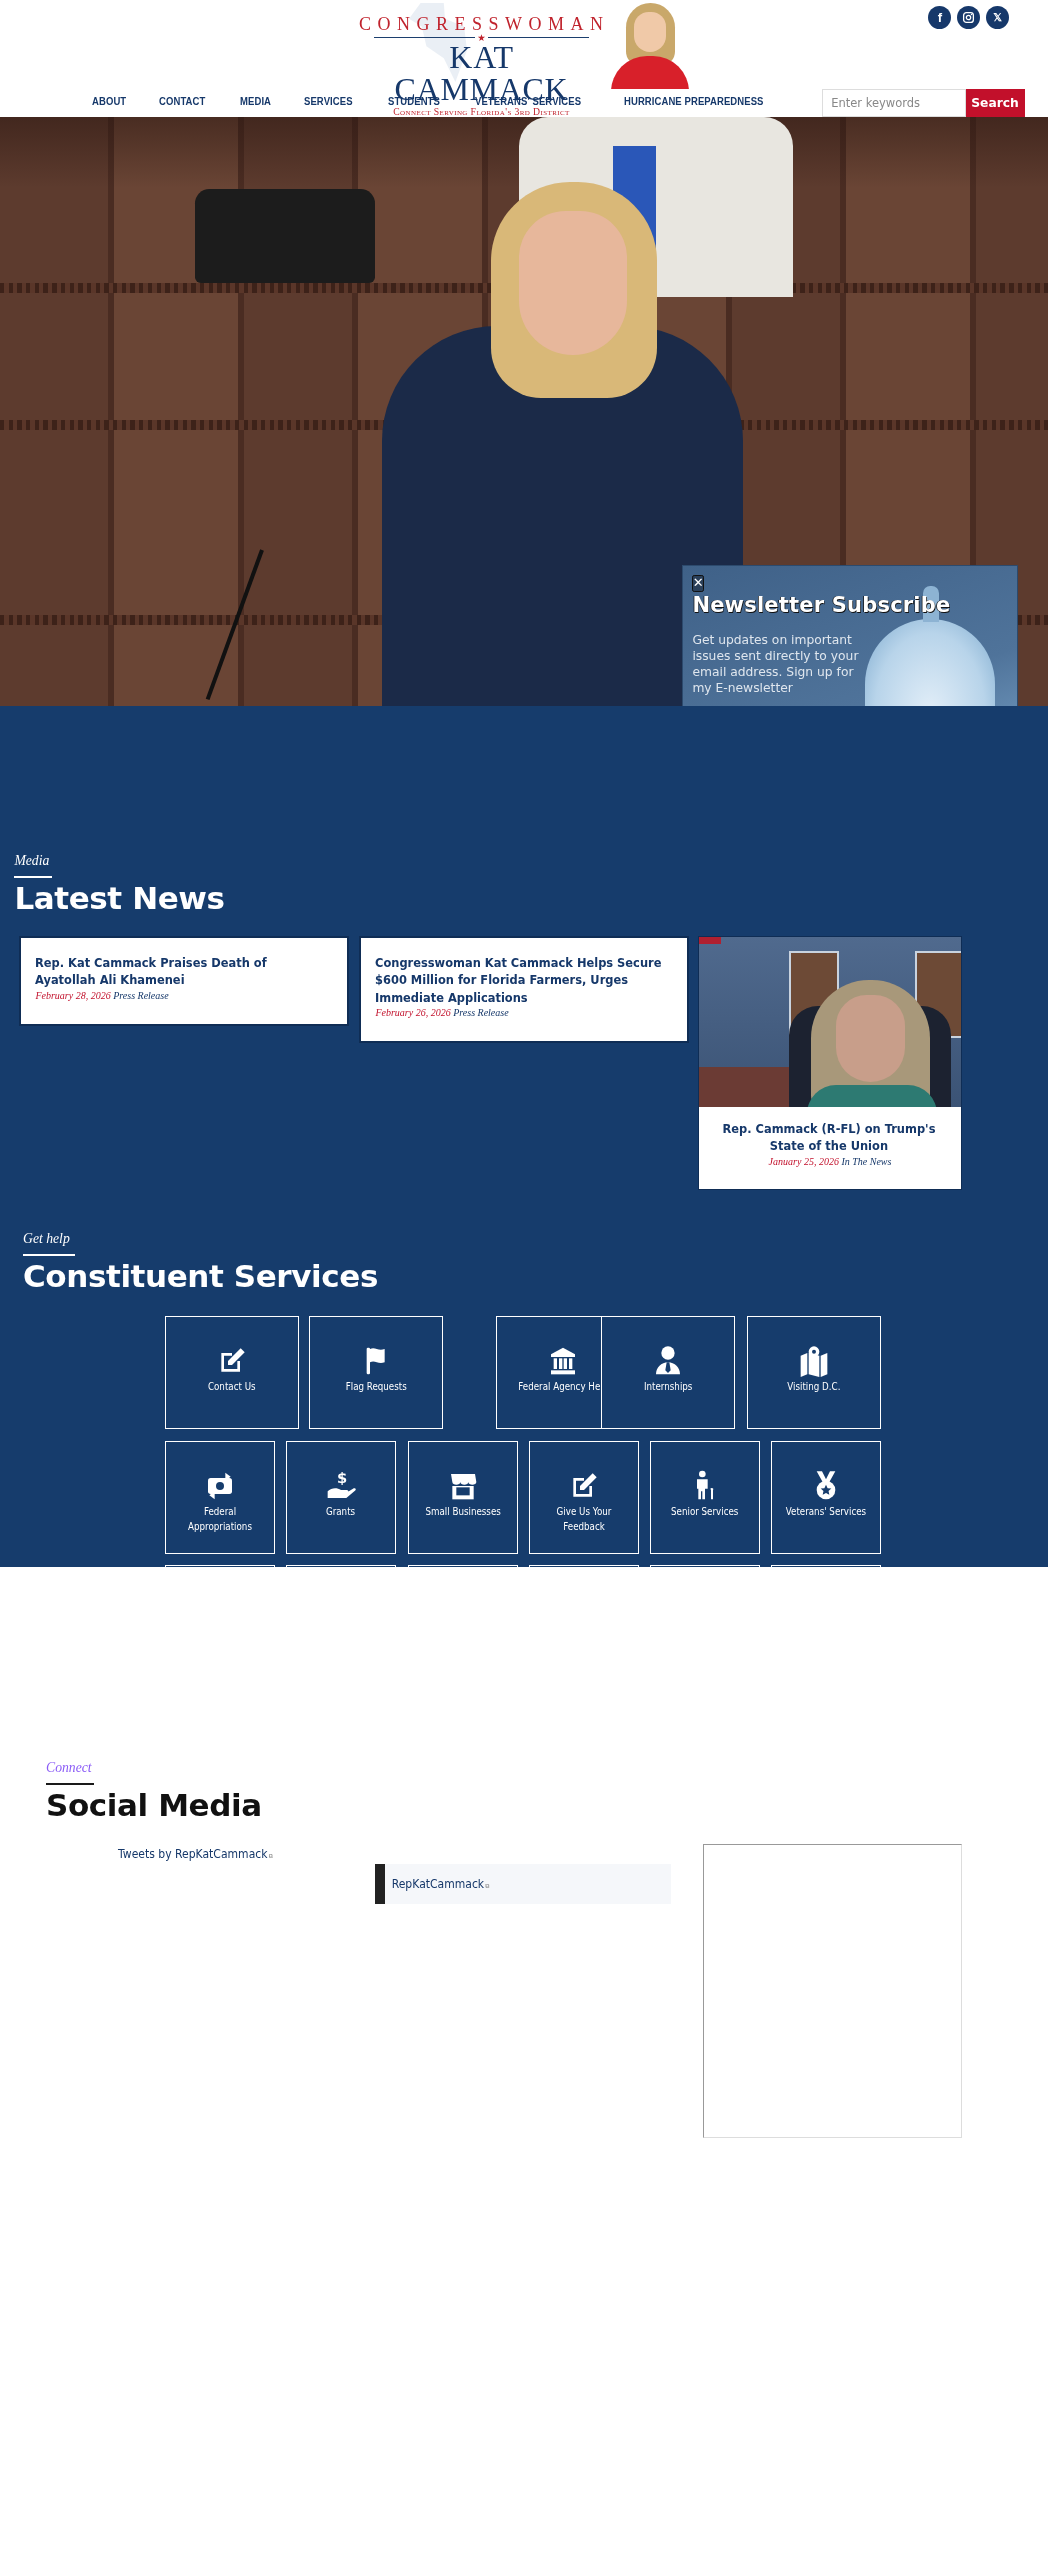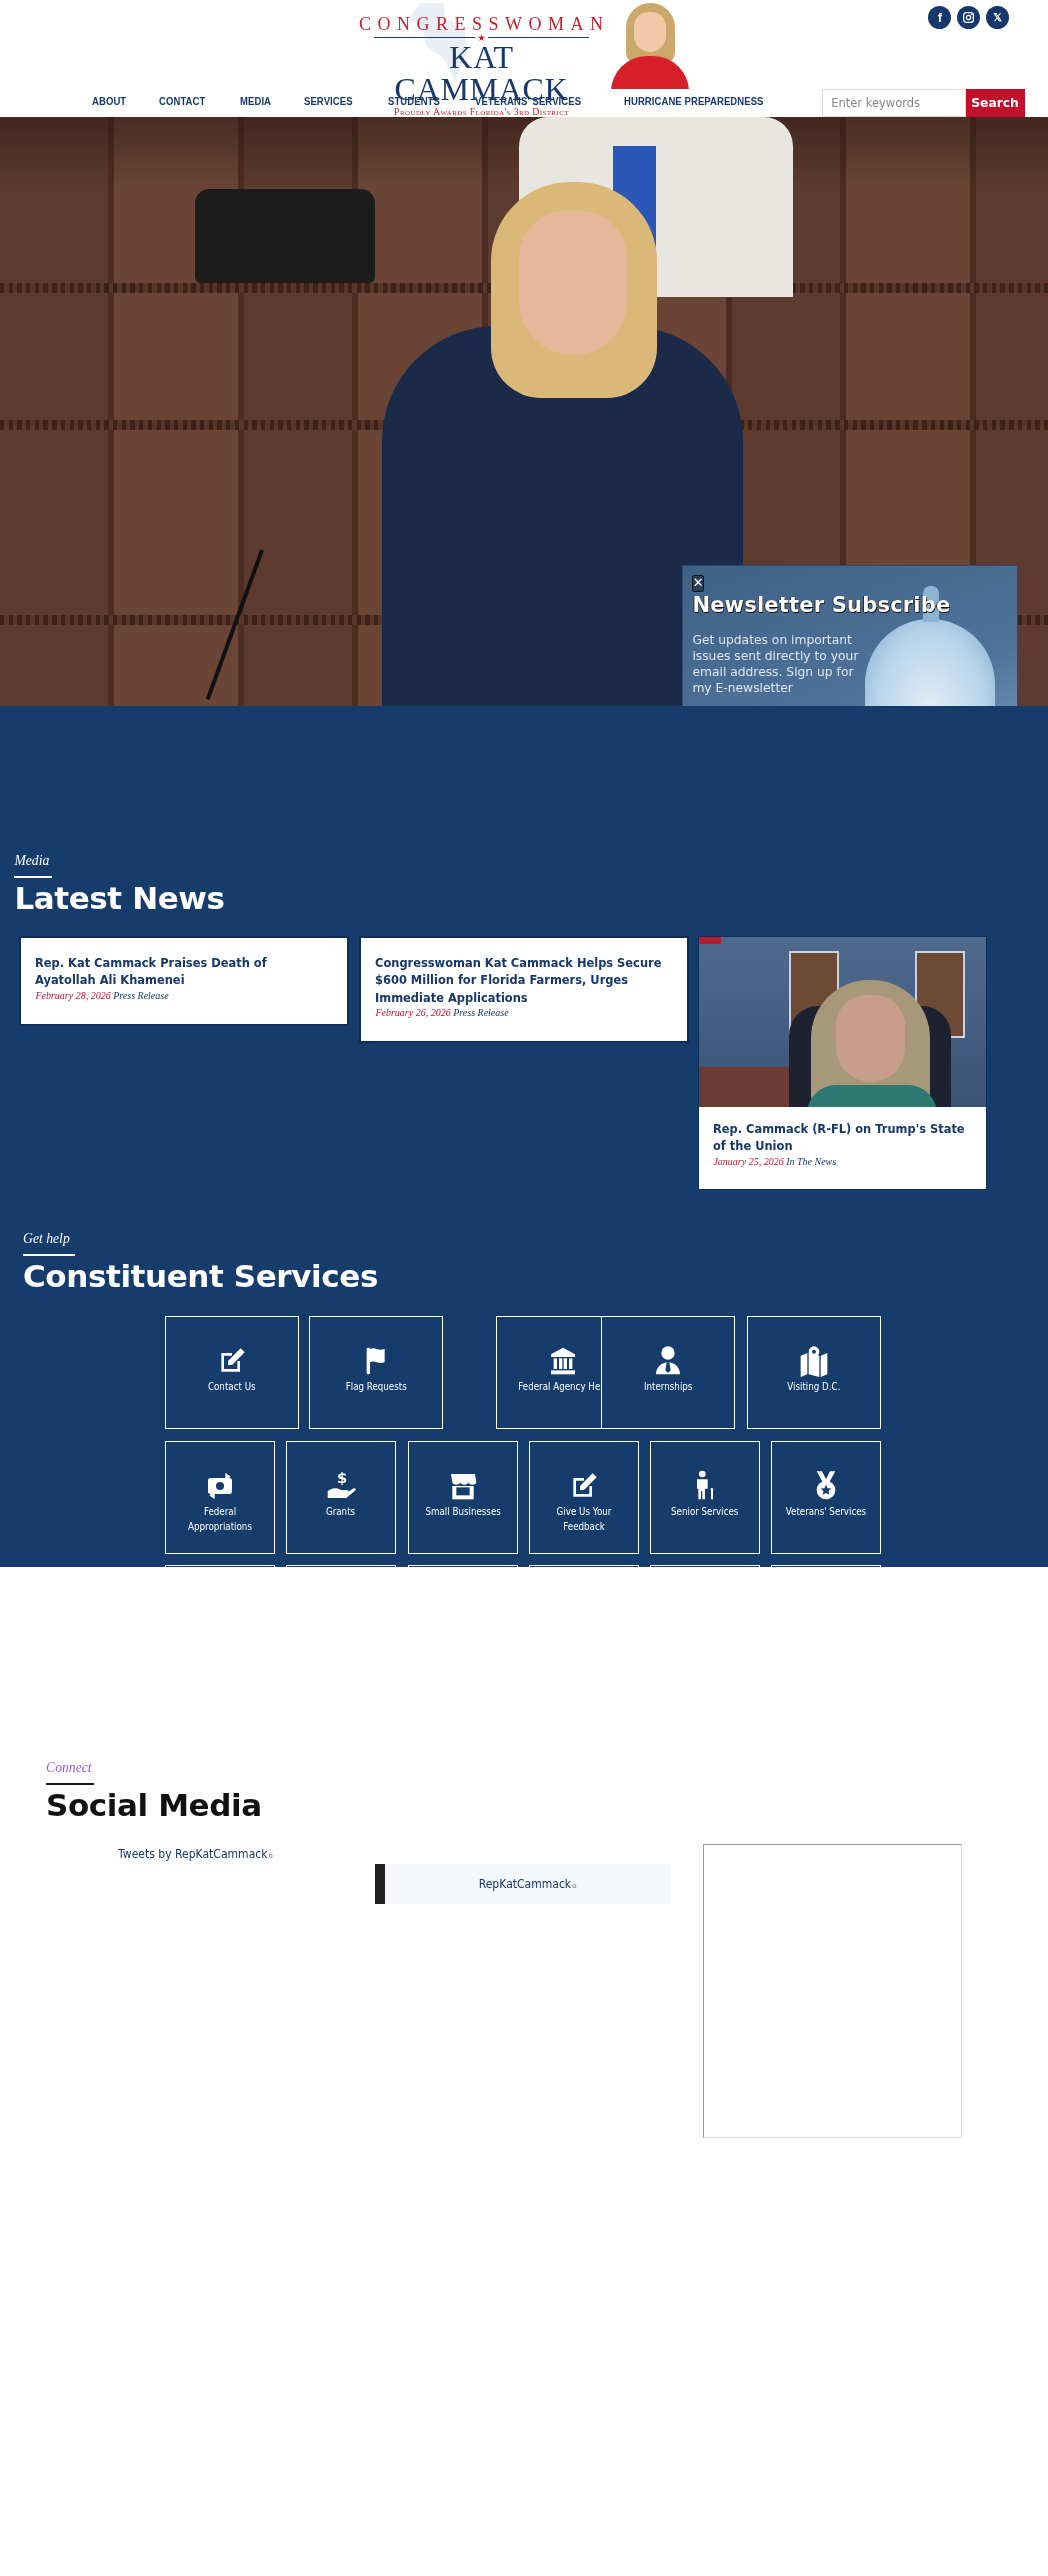--- a/index.html
+++ b/index.html
@@ -101,21 +101,21 @@
   .svc-icon svg { width: 32px; height: 32px; fill: #fff; }
   .svc-label { margin-top: 2.9px; font-size: 9.7px; line-height: 14.4px; font-family: "DejaVu Sans", sans-serif; transform: scaleX(.9); padding: 0 4.3px; }
 
   
   .social-sec { position: relative; height: 577px; background: #fff; }
   .social-head { position: absolute; left: 46px; top: 1760px; }
   .social-head .kicker { color: #8b5cf6; }
   .social-head .kicker-rule { background: #1a1a1a; width: 48px; }
   .social-head .section-title { color: #111; }
   .tweets-link { position: absolute; left: 118px; top: 1847px; color: #16386a; font-size: 12.3px; font-family: "DejaVu Sans", sans-serif; transform: scaleX(.88); transform-origin: left; }
-  .fb-box { position: absolute; left: 375px; top: 1864px; width: 296px; height: 40px; background: #f5f7fa; border-left: 10.8px solid #222; display: flex; align-items: center; justify-content: center; }
+  .fb-box { position: absolute; left: 375px; top: 1864px; width: 296px; height: 40px; background: #f5f7fa; border-left: 10.8px solid #222; display: flex; align-items: center; }
   .fb-link { color: #16386a; font-size: 12.3px; font-family: "DejaVu Sans", sans-serif; transform: scaleX(.88); }
   .ext { font-size: 6.5px; color: #777; margin-left: 1.4px; }
   .embed-frame { position: absolute; left: 703px; top: 1844px; width: 259px; height: 294px; border: 1.4px solid #999; border-right-color: #ddd; border-bottom-color: #ddd; background: #fff; }
 
   
   .footer { position: absolute; left: 0; top: 2276px; width: 1049px; height: 300px; background: #163c6c; border-top: 2.9px solid #6b1b3a; }
   .footer-head { position: absolute; left: 19px; top: 24px; }
   .office { position: absolute; top: 128px; font-size: 11.2px; line-height: 16px; color: #c9d3df; font-family: "DejaVu Sans", sans-serif; }
   .office-name { color: #1a86f0; }
   .office-line { transform: scaleX(.88); transform-origin: left; white-space: nowrap; }
@@ -138,21 +138,21 @@
 
 <header class="header">
   <a class="logo">
     <div class="logo-text">
       <div class="logo-map"></div>
       <div class="logo-congress">CONGRESSWOMAN</div>
       <div class="logo-rule">
           <span>★</span>
         </div>
       <div class="logo-name">KAT CAMMACK</div>
-      <div class="logo-sub">Proudly Awards Florida's 3rd District</div>
+      <div class="logo-sub">Connect Serving Florida's 3rd District</div>
     </div>
     <div class="logo-photo">
       <div class="hair"></div>
         <div class="face"></div>
         <div class="shirt"></div>
     </div>
   </a>
 
   <div class="social">
     <a class="social-btn">
@@ -269,21 +269,21 @@
 </a>
 
 <a class="news-card" style="left:359px; top:936px; width:330px; height:107px; padding:16px 14.4px;">
   <div class="news-title">Congresswoman Kat Cammack Helps Secure $600 Million for Florida Farmers, Urges Immediate Applications</div>
   <div class="news-meta">
     <span class="news-date">February 26, 2026</span>
     <span class="news-type">Press Release</span>
   </div>
 </a>
 
-<a class="news-card" style="left:698px; top:936px; width:289px; height:254px; border-width:1.4px;">
+<a class="news-card" style="left:698px; top:936px; width:264px; height:254px; border-width:1.4px;text-align:center;">
   <div class="news-img">
     <div class="door1"></div>
       <div class="door2"></div>
       <div class="desk"></div>
       <div class="chair"></div>
       <div class="hair"></div>
       <div class="face"></div>
       <div class="top"></div>
       <div class="live"></div>
   </div>

